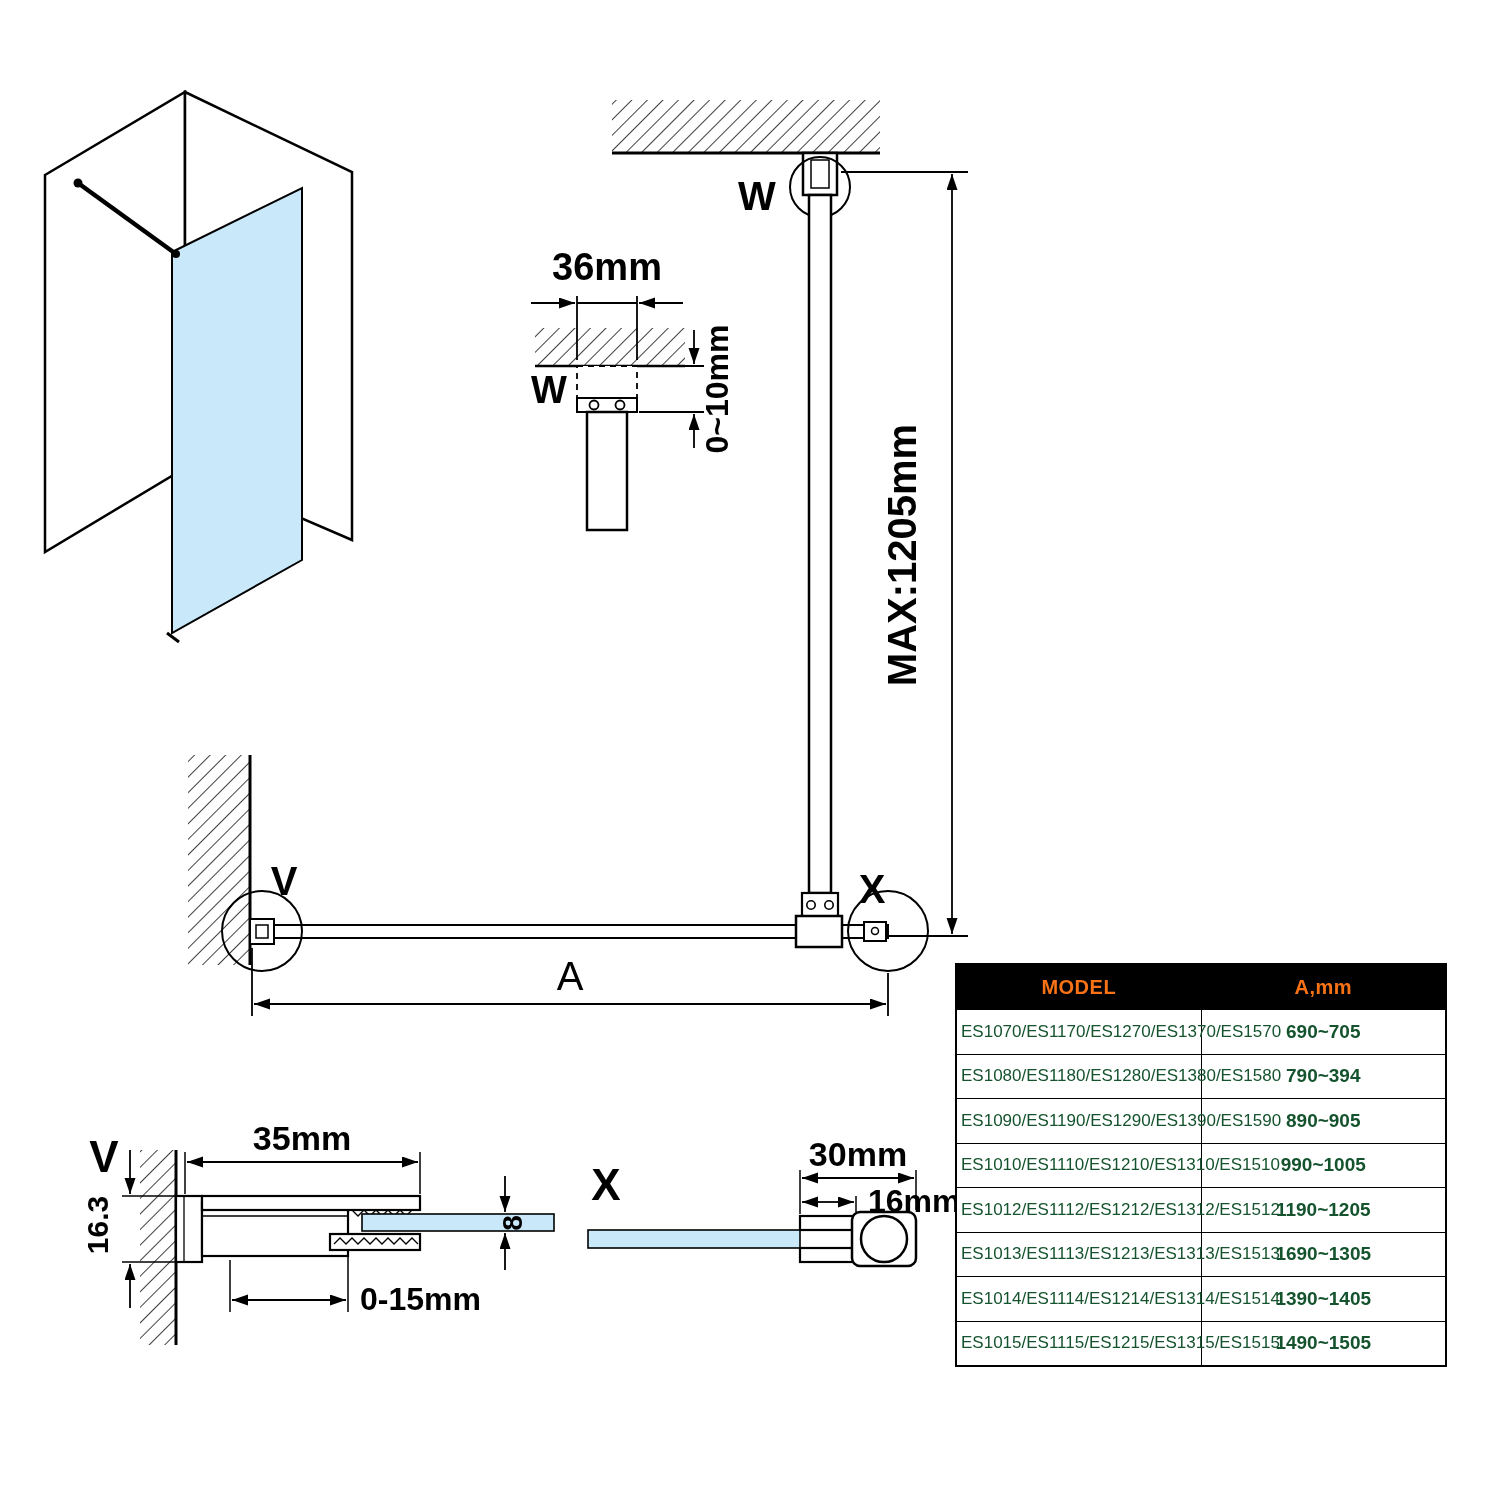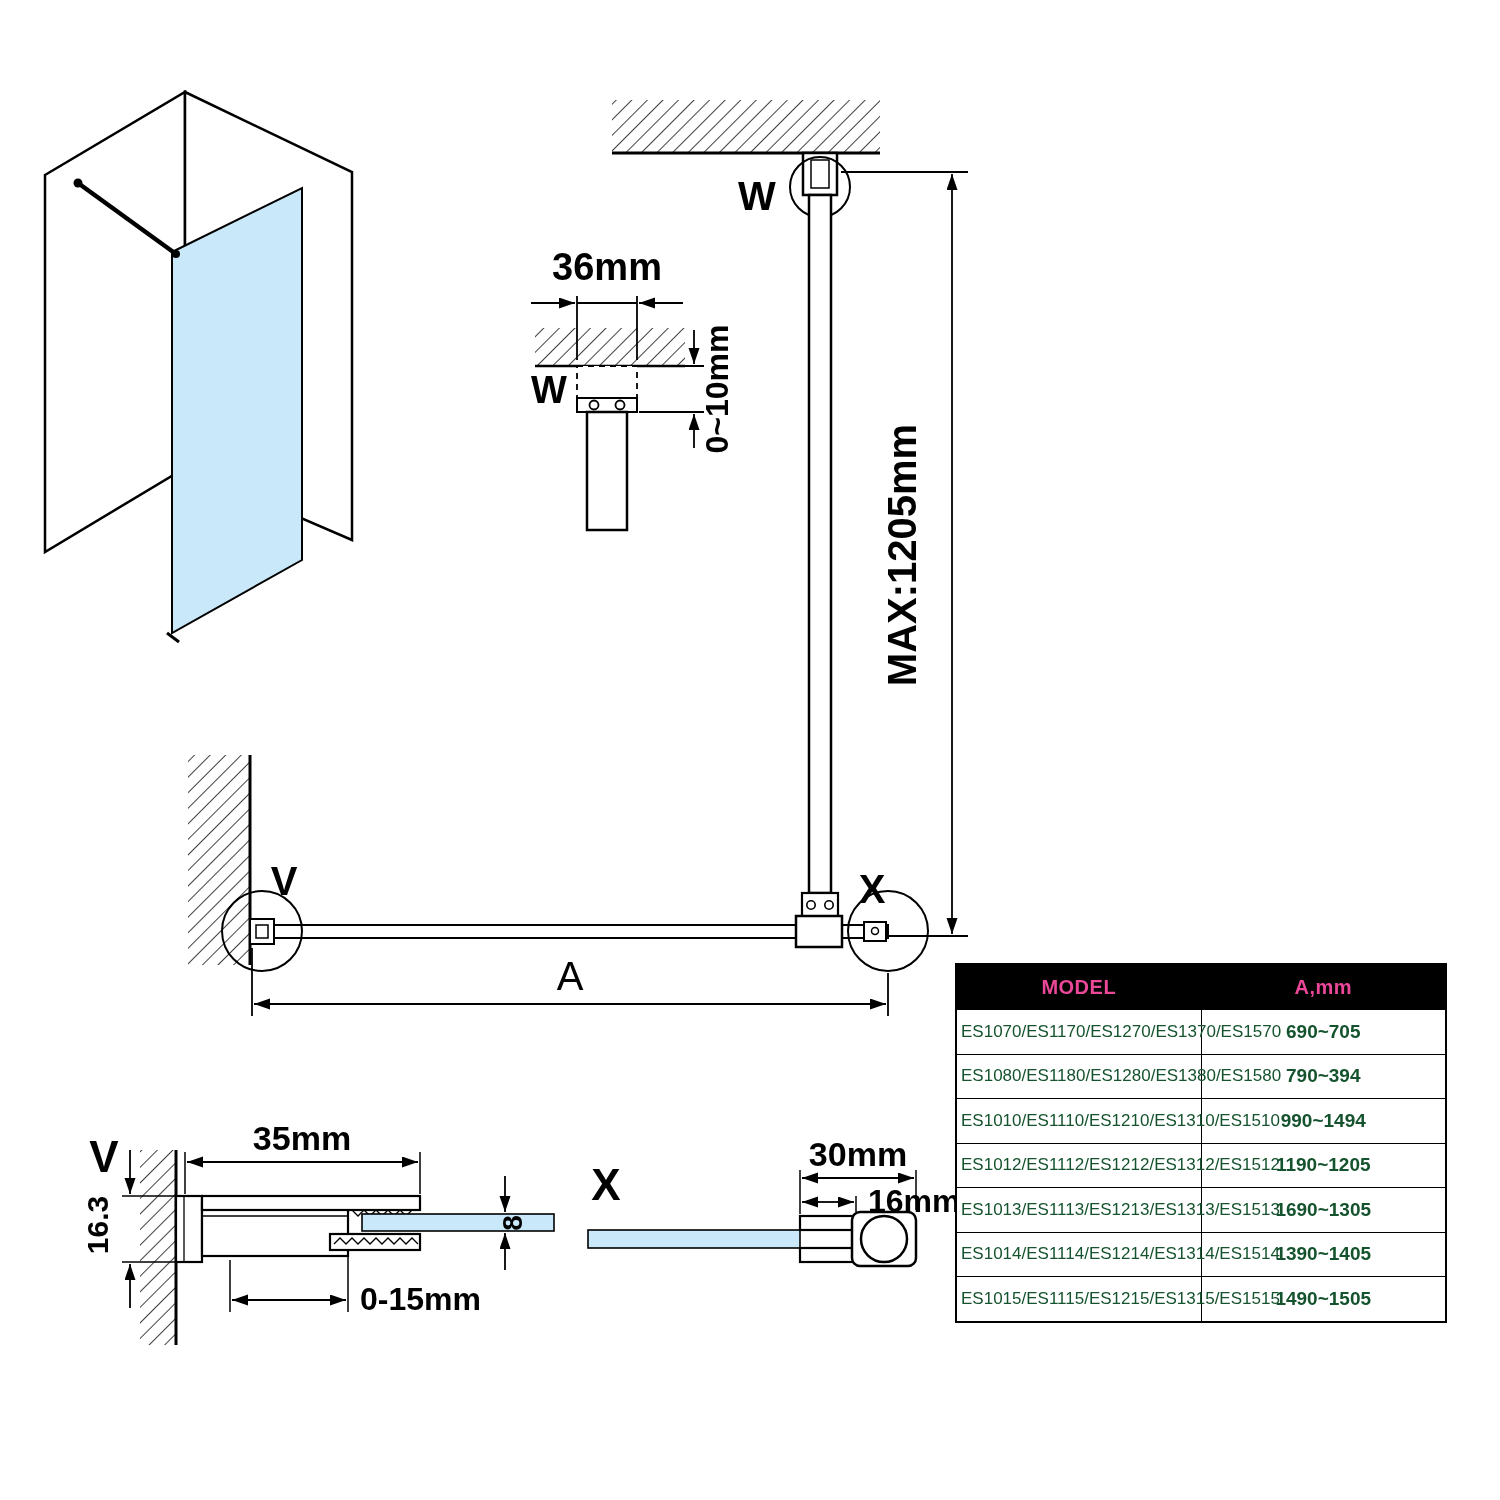--- a/index.html
+++ b/index.html
@@ -11,21 +11,21 @@
   #drawing text { fill:#000; font-family:"Liberation Sans", sans-serif; font-weight:bold; }
   #drawing text.light { font-weight:normal; }
 
   .spec-table {
     position:absolute; left:955px; top:963px; width:492px;
     border-collapse:collapse; table-layout:fixed;
     border:2px solid #000;
   }
   .spec-table th, .spec-table td { border:1.5px solid #000; padding:0 4px; }
   .spec-table th {
-    background:#000; color:#ec4899; font-size:20px; font-weight:bold;
+    background:#000; color:#f97316; font-size:20px; font-weight:bold;
     height:44px; text-align:center; letter-spacing:0.5px;
   }
   .spec-table td { height:43.5px; text-align:center; color:#14532d; background:#fff; }
   .spec-table td.model { font-size:17px; width:320px; }
   .spec-table td.aval  { font-size:19px;font-weight:bold; }
 </style>
 </head>
 <body>
 
 <svg id="drawing" width="1500" height="1500" viewBox="0 0 1500 1500" xmlns="http://www.w3.org/2000/svg">
@@ -180,22 +180,26 @@
   <tbody>
     <tr>
       <td class="model">ES1070/ES1170/ES1270/ES1370/ES1570</td>
       <td class="aval">690~705</td>
     </tr>
     <tr>
       <td class="model">ES1080/ES1180/ES1280/ES1380/ES1580</td>
       <td class="aval">790~394</td>
     </tr>
     <tr>
+      <td class="model">ES1090/ES1190/ES1290/ES1390/ES1590</td>
+      <td class="aval">890~905</td>
+    </tr>
+    <tr>
       <td class="model">ES1010/ES1110/ES1210/ES1310/ES1510</td>
-      <td class="aval">990~1494</td>
+      <td class="aval">990~1005</td>
     </tr>
     <tr>
       <td class="model">ES1012/ES1112/ES1212/ES1312/ES1512</td>
       <td class="aval">1190~1205</td>
     </tr>
     <tr>
       <td class="model">ES1013/ES1113/ES1213/ES1313/ES1513</td>
       <td class="aval">1690~1305</td>
     </tr>
     <tr>

